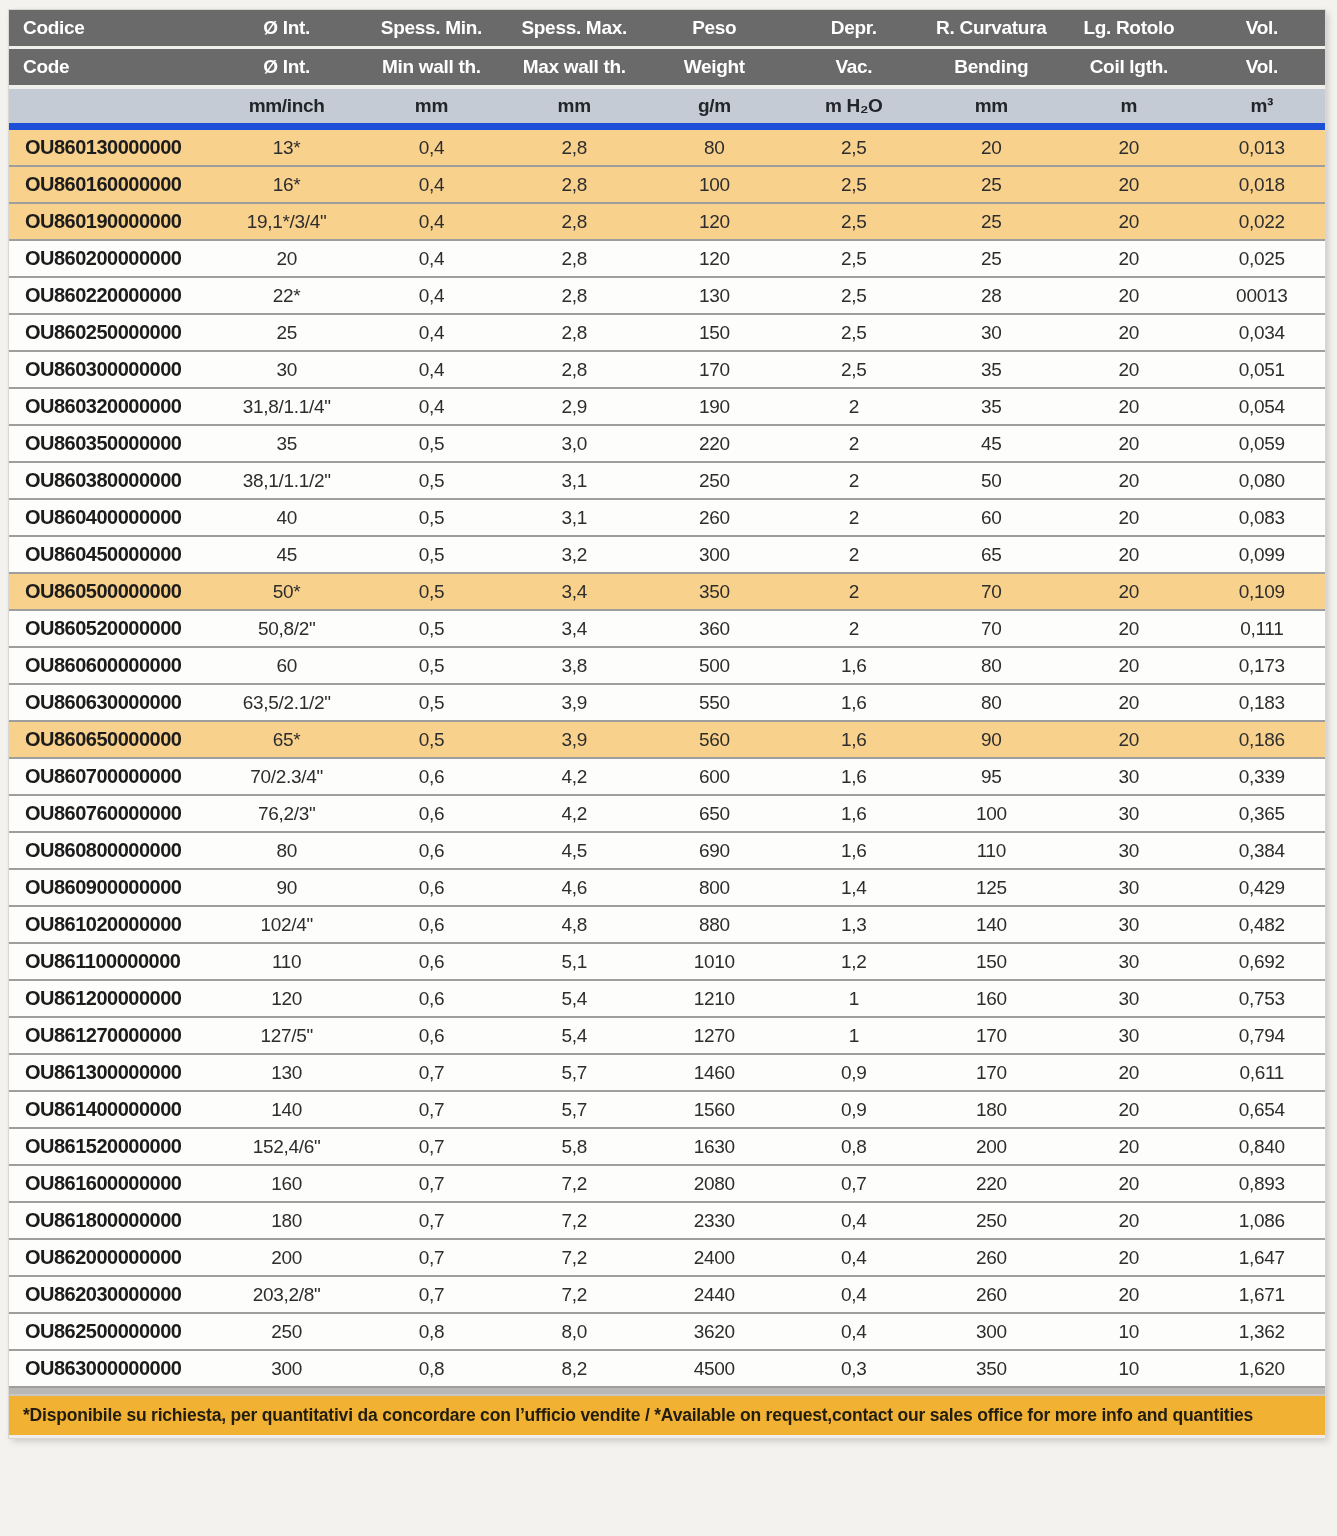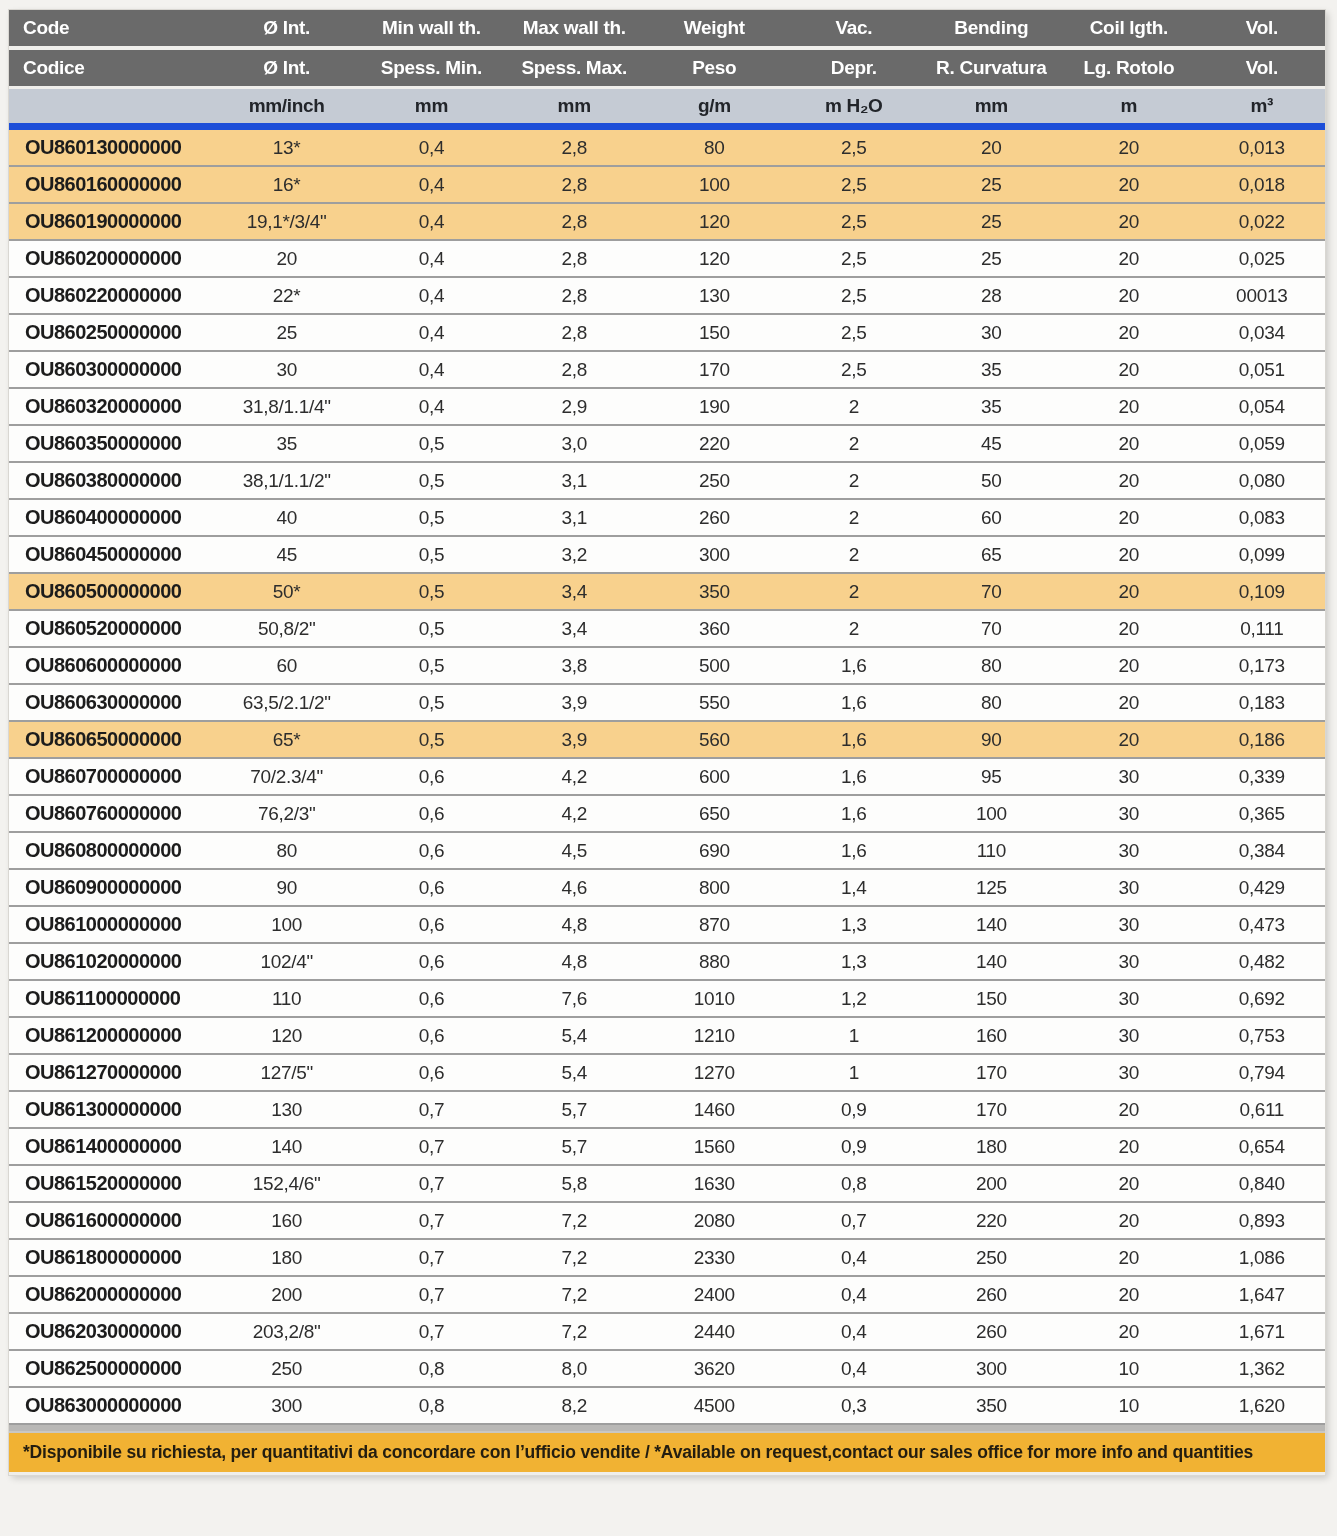--- a/index.html
+++ b/index.html
@@ -106,42 +106,42 @@
         <col style="width:11.0%">
         <col style="width:11.0%">
         <col style="width:10.7%">
         <col style="width:10.6%">
         <col style="width:10.6%">
         <col style="width:10.3%">
         <col style="width:10.6%">
         <col style="width:9.6%">
       </colgroup>
       <thead id="spec-thead">
+          <tr class="hdr hdr1">
+            <th class="code-col">Codice</th>
+            <th>Ø Int.</th>
+            <th>Spess. Min.</th>
+            <th>Spess. Max.</th>
+            <th>Peso</th>
+            <th>Depr.</th>
+            <th>R. Curvatura</th>
+            <th>Lg. Rotolo</th>
+            <th>Vol.</th>
+          </tr>
           <tr class="hdr hdr2">
             <th class="code-col">Code</th>
             <th>Ø Int.</th>
             <th>Min wall th.</th>
             <th>Max wall th.</th>
             <th>Weight</th>
             <th>Vac.</th>
             <th>Bending</th>
             <th>Coil lgth.</th>
             <th>Vol.</th>
           </tr>
-          <tr class="hdr hdr1">
-            <th class="code-col">Codice</th>
-            <th>Ø Int.</th>
-            <th>Spess. Min.</th>
-            <th>Spess. Max.</th>
-            <th>Peso</th>
-            <th>Depr.</th>
-            <th>R. Curvatura</th>
-            <th>Lg. Rotolo</th>
-            <th>Vol.</th>
-          </tr>
           <tr class="units">
             <td></td>
             <td>mm/inch</td>
             <td>mm</td>
             <td>mm</td>
             <td>g/m</td>
             <td>m H₂O</td>
             <td>mm</td>
             <td>m</td>
             <td>m³</td>
@@ -373,46 +373,35 @@
             <td>90</td>
             <td>0,6</td>
             <td>4,6</td>
             <td>800</td>
             <td>1,4</td>
             <td>125</td>
             <td>30</td>
             <td>0,429</td>
           </tr>
           <tr>
-            <td class="code">OU861000000000</td>
-            <td>100</td>
-            <td>0,6</td>
-            <td>4,8</td>
-            <td>870</td>
-            <td>1,3</td>
-            <td>140</td>
-            <td>30</td>
-            <td>0,473</td>
-          </tr>
-          <tr>
             <td class="code">OU861020000000</td>
             <td>102/4"</td>
             <td>0,6</td>
             <td>4,8</td>
             <td>880</td>
             <td>1,3</td>
             <td>140</td>
             <td>30</td>
             <td>0,482</td>
           </tr>
           <tr>
             <td class="code">OU861100000000</td>
             <td>110</td>
             <td>0,6</td>
-            <td>7,6</td>
+            <td>5,1</td>
             <td>1010</td>
             <td>1,2</td>
             <td>150</td>
             <td>30</td>
             <td>0,692</td>
           </tr>
           <tr>
             <td class="code">OU861200000000</td>
             <td>120</td>
             <td>0,6</td>

